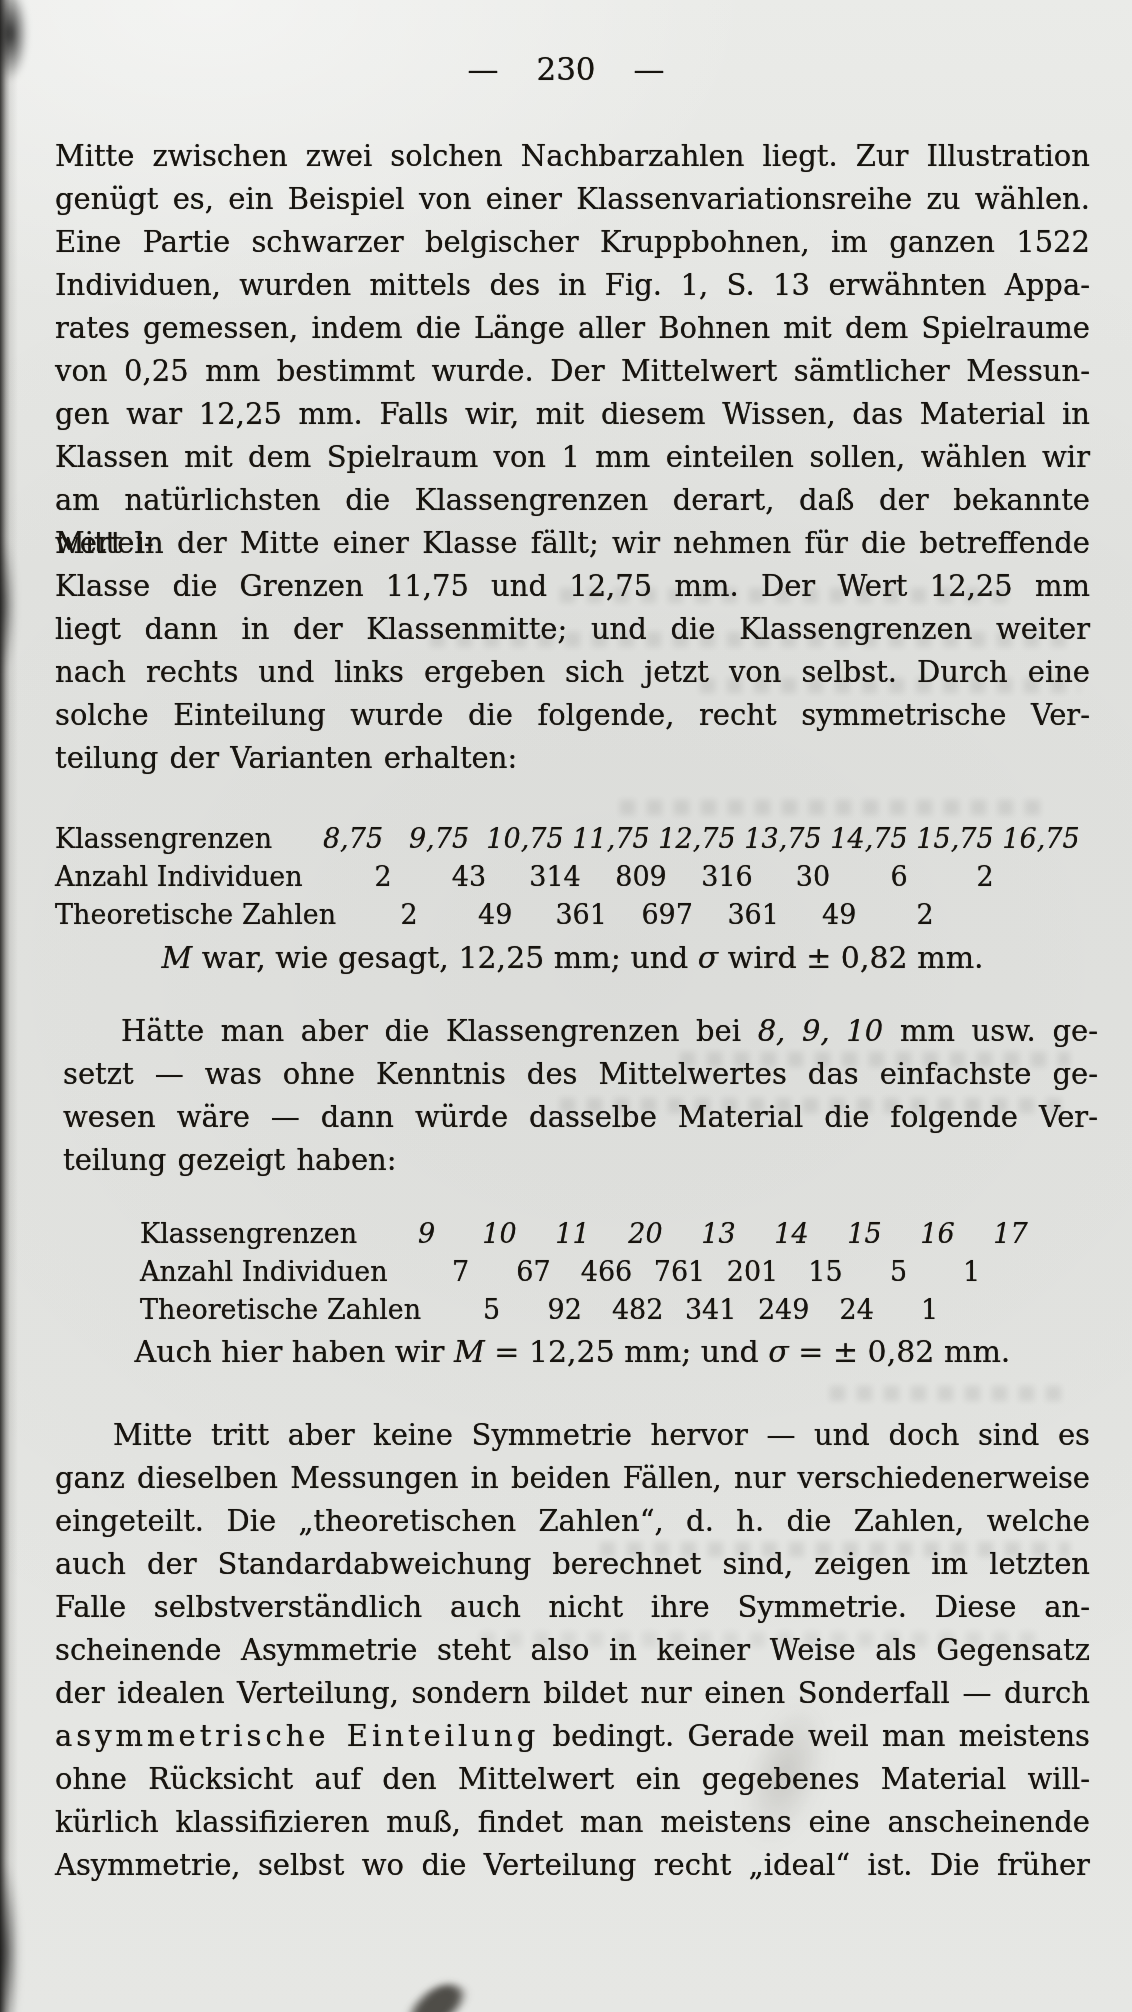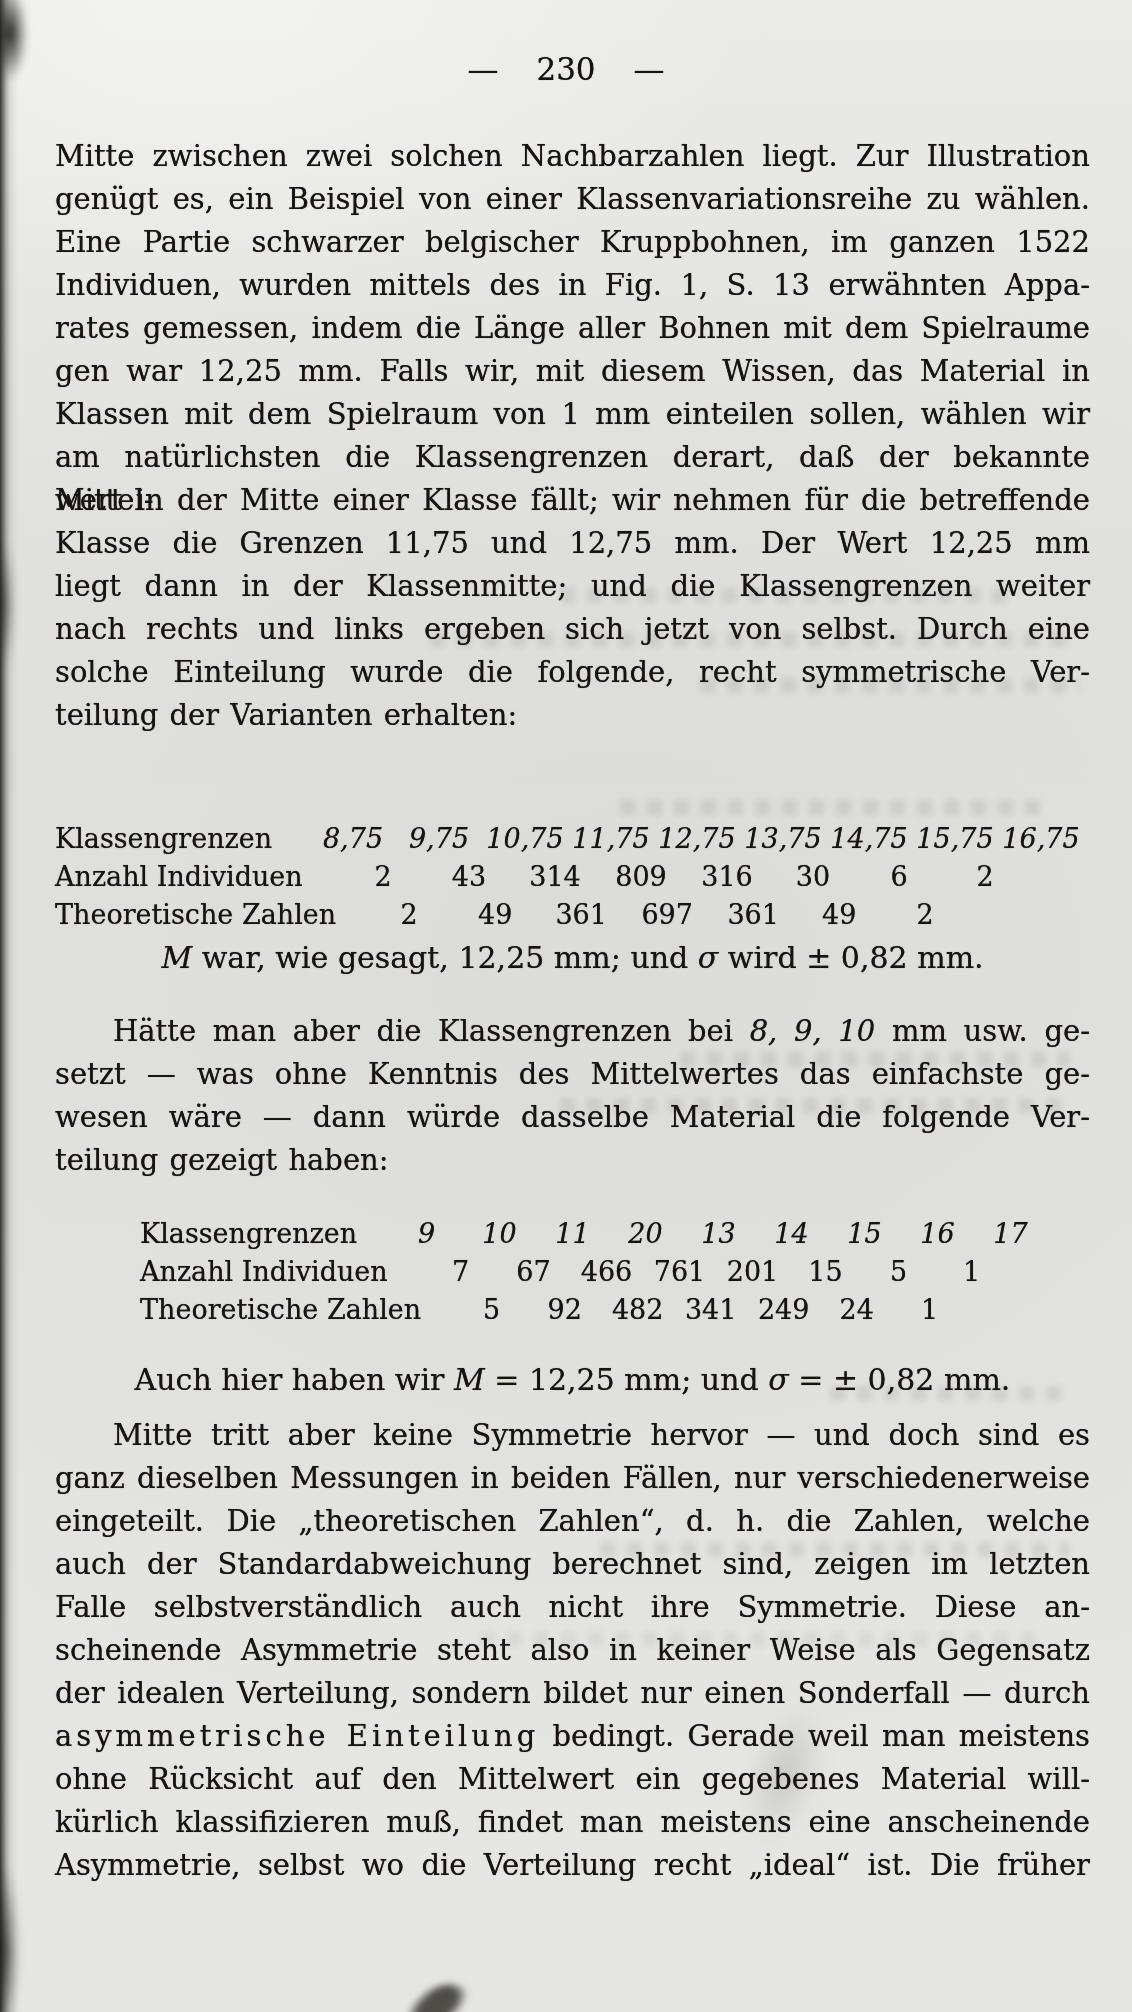--- a/index.html
+++ b/index.html
@@ -51,40 +51,40 @@
   }
 
   .para{position:absolute;left:55px;width:1035px;font-size:29px;word-spacing:2px;}
   .ln{height:43px;line-height:43px;text-align:justify;text-align-last:justify;-moz-text-align-last:justify;overflow:visible;}
   .ln.last{text-align-last:left;-moz-text-align-last:left;}
   .ln.ind{padding-left:58px;}
   .it{font-style:italic;}
   .sp{letter-spacing:4px;}
 
   #para1{top:135px;}
-  #para2{top:1010px;}
+  #para2{top:1010px;margin-left:8px;}
   #para3{top:1414px;}
 
   .freqtable{position:absolute;font-size:27px;}
   #table1{left:55px;top:820px;width:1035px;}
   #table2{left:140px;top:1215px;width:950px;}
   .trow{display:flex;height:38px;line-height:38px;align-items:flex-end;}
   .tlabel{white-space:nowrap;}
   #table1 .tlabel{flex:0 0 255px;}
   #table2 .tlabel{flex:0 0 250px;}
   .tcells{display:flex;}
   .tc{text-align:center;flex:none;}
   #table1 .tc{width:86px;}
   #table2 .tc{width:73px;}
   #table1 .counts{margin-left:30px;}
   #table2 .counts{margin-left:34px;}
 
   .tnote{position:absolute;left:55px;width:1035px;text-align:center;font-size:30px;line-height:40px;}
   #note1{top:938px;}
-  #note2{top:1332px;margin-top:28px;}
+  #note2{top:1332px;}
 </style>
 </head>
 <body>
 
 <div class="paper"></div>
 <div class="left-edge"></div>
 <div class="edge-blob eb1"></div>
 <div class="edge-blob eb2"></div>
 <div class="edge-blob eb3"></div>
 <div class="bleed bl1"></div>
@@ -104,20 +104,21 @@
   <span>230</span>
   <span>—</span>
 </header>
 
 <section class="para ink" id="para1">
   <div class="ln">Mitte zwischen zwei solchen Nachbarzahlen liegt.  Zur Illustration</div>
   <div class="ln">genügt es, ein Beispiel von einer Klassenvariationsreihe zu wählen.</div>
   <div class="ln">Eine Partie schwarzer belgischer Kruppbohnen, im ganzen 1522</div>
   <div class="ln">Individuen, wurden mittels des in Fig. 1, S. 13 erwähnten Appa-</div>
   <div class="ln">rates gemessen, indem die Länge aller Bohnen mit dem Spielraume</div>
+  <div class="ln">von 0,25 mm bestimmt wurde.  Der Mittelwert sämtlicher Messun-</div>
   <div class="ln">gen war 12,25 mm.  Falls wir, mit diesem Wissen, das Material in</div>
   <div class="ln">Klassen mit dem Spielraum von 1 mm einteilen sollen, wählen wir</div>
   <div class="ln">am natürlichsten die Klassengrenzen derart, daß der bekannte Mittel-</div>
   <div class="ln">wert in der Mitte einer Klasse fällt; wir nehmen für die betreffende</div>
   <div class="ln">Klasse die Grenzen 11,75 und 12,75 mm.  Der Wert 12,25 mm</div>
   <div class="ln">liegt dann in der Klassenmitte; und die Klassengrenzen weiter</div>
   <div class="ln">nach rechts und links ergeben sich jetzt von selbst.  Durch eine</div>
   <div class="ln">solche Einteilung wurde die folgende, recht symmetrische Ver-</div>
   <div class="ln last">teilung der Varianten erhalten:</div>
 </section>

